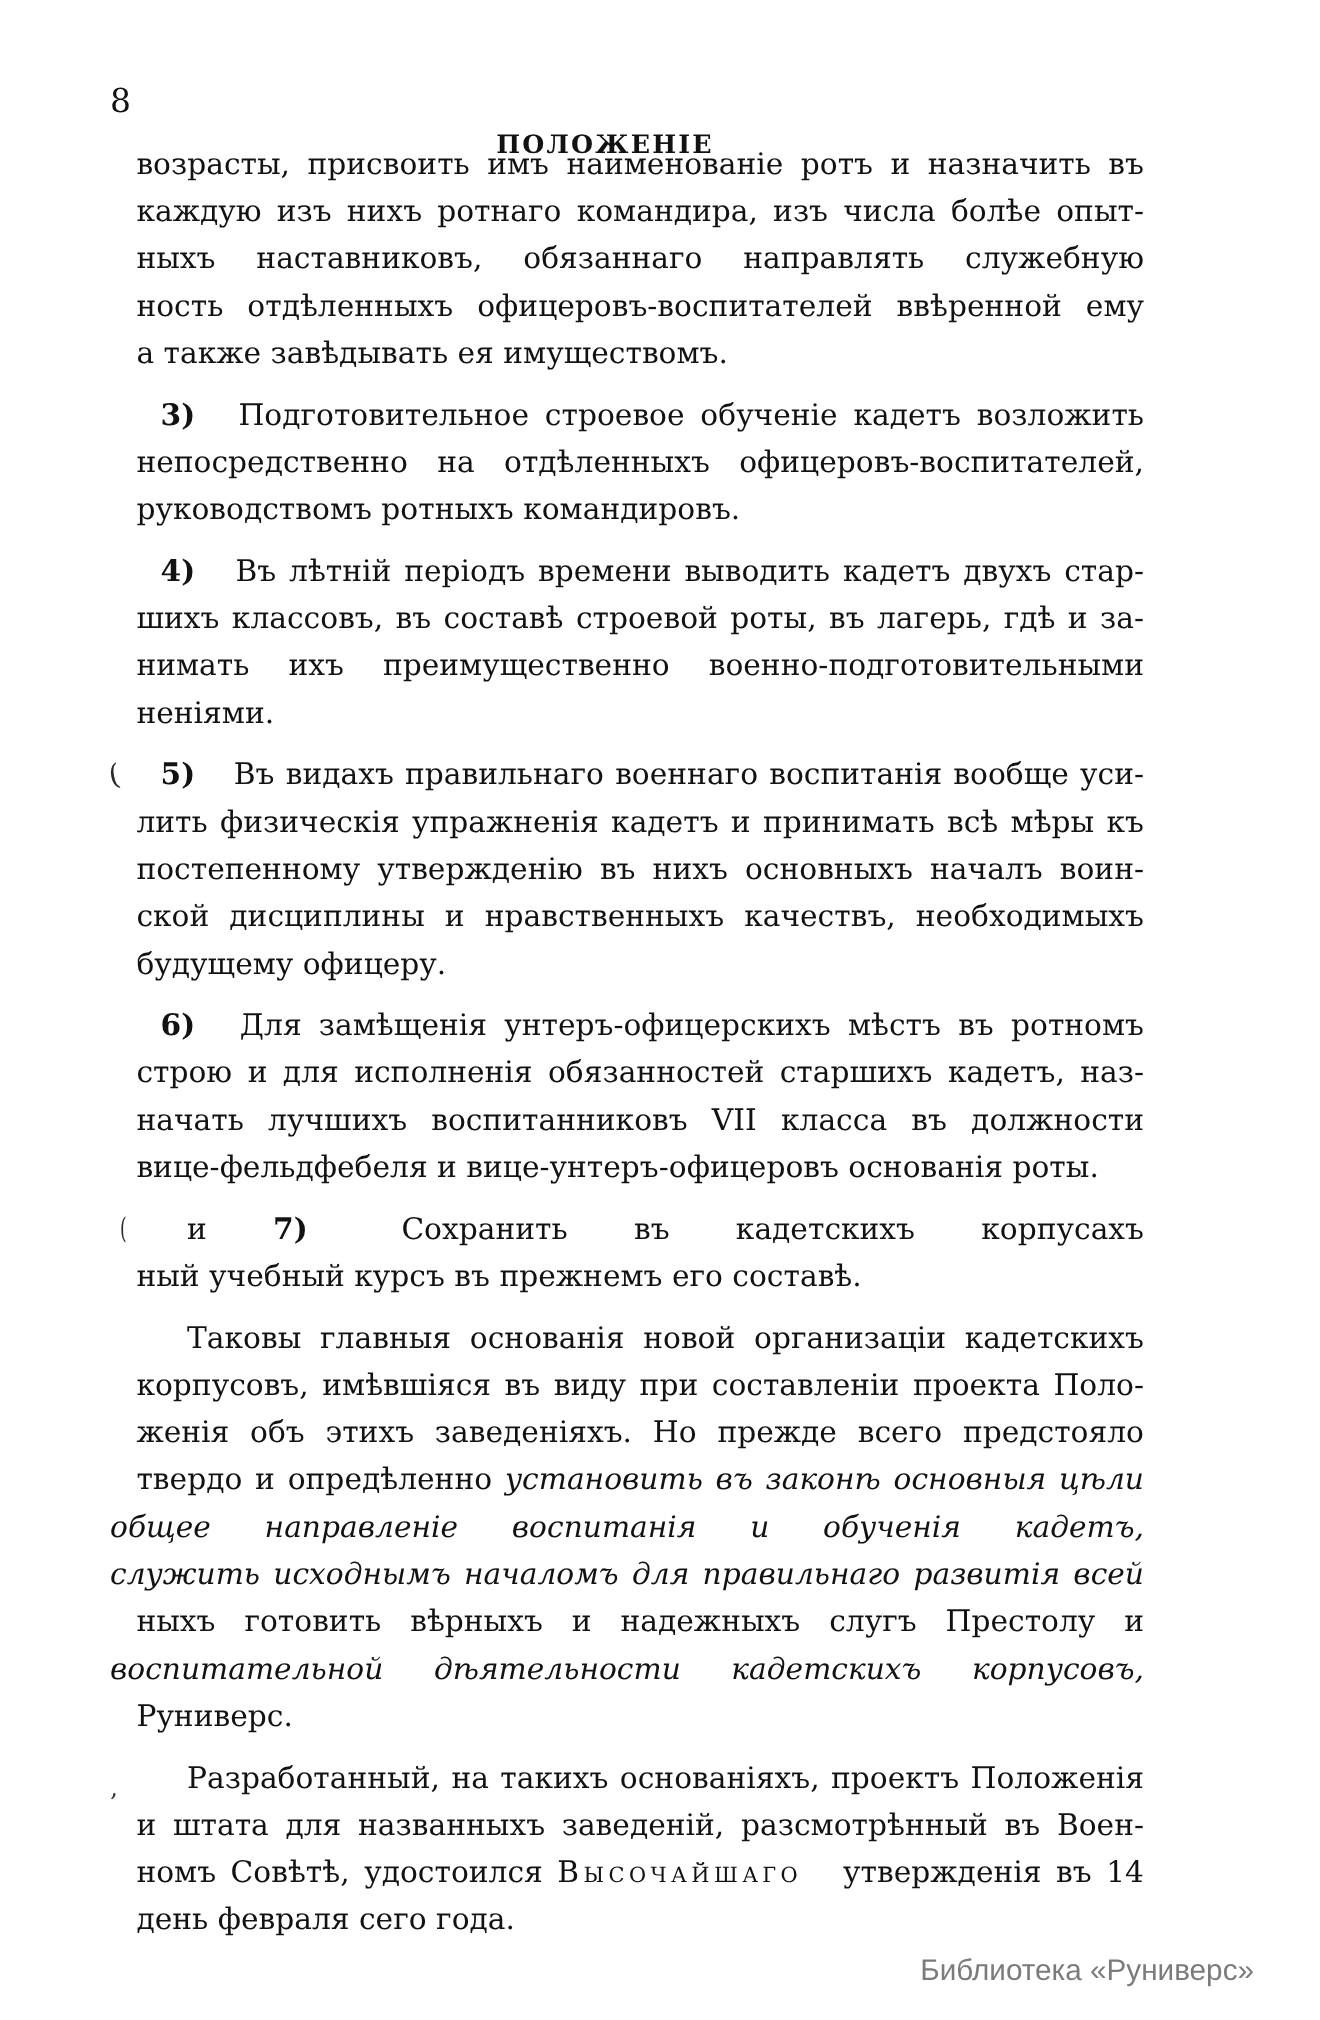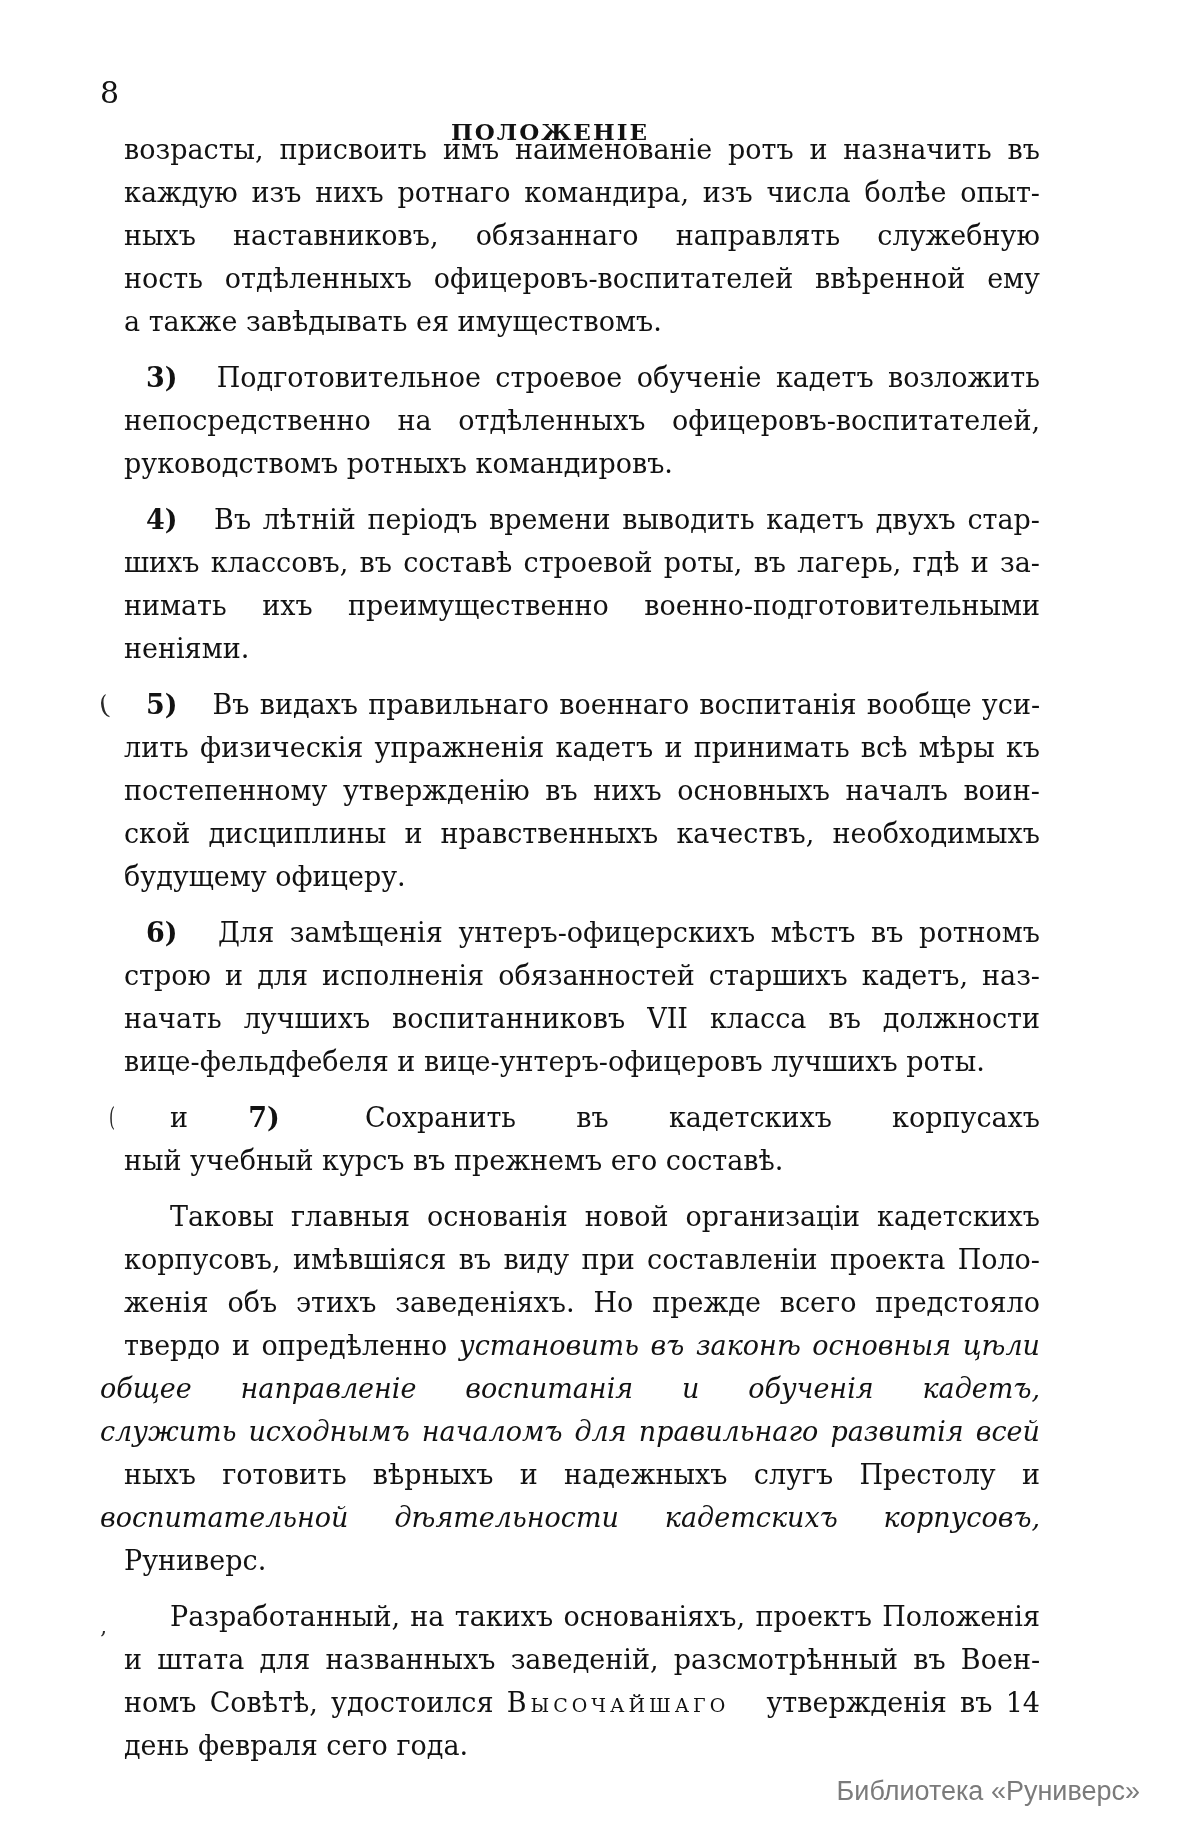--- a/index.html
+++ b/index.html
@@ -103,21 +103,21 @@
         <div class="line j indent"><span class="s-b">5) </span><span class="s-r">Въ видахъ правильнаго военнаго воспитанія вообще уси-</span></div>
         <div class="line j"><span class="s-r">лить физическія упражненія кадетъ и принимать всѣ мѣры къ</span></div>
         <div class="line j"><span class="s-r">постепенному утвержденію въ нихъ основныхъ началъ воин-</span></div>
         <div class="line j"><span class="s-r">ской дисциплины и нравственныхъ качествъ, необходимыхъ</span></div>
         <div class="line last"><span class="s-r">будущему офицеру.</span></div>
       </div>
       <div class="para">
         <div class="line j indent"><span class="s-b">6) </span><span class="s-r">Для замѣщенія унтеръ-офицерскихъ мѣстъ въ ротномъ</span></div>
         <div class="line j"><span class="s-r">строю и для исполненія обязанностей старшихъ кадетъ, наз-</span></div>
         <div class="line j"><span class="s-r">начать лучшихъ воспитанниковъ VII класса въ должности</span></div>
-        <div class="line last"><span class="s-r">вице-фельдфебеля и вице-унтеръ-офицеровъ лучшихъ роты.</span></div>
+        <div class="line last"><span class="s-r">вице-фельдфебеля и вице-унтеръ-офицеровъ основанія роты.</span></div>
       </div>
       <div class="para">
         <div class="line j indent"><span class="s-r">и </span><span class="s-b">7) </span><span class="s-r">Сохранить въ кадетскихъ корпусахъ общеобразователь-</span></div>
         <div class="line last"><span class="s-r">ный учебный курсъ въ прежнемъ его составѣ.</span></div>
       </div>
       <div class="para">
         <div class="line j indent"><span class="s-r">Таковы главныя основанія новой организаціи кадетскихъ</span></div>
         <div class="line j"><span class="s-r">корпусовъ, имѣвшіяся въ виду при составленіи проекта Поло-</span></div>
         <div class="line j"><span class="s-r">женія объ этихъ заведеніяхъ. Но прежде всего предстояло</span></div>
         <div class="line j"><span class="s-r">твердо и опредѣленно </span><span class="s-i">установить въ законѣ основныя цѣли и</span></div>

